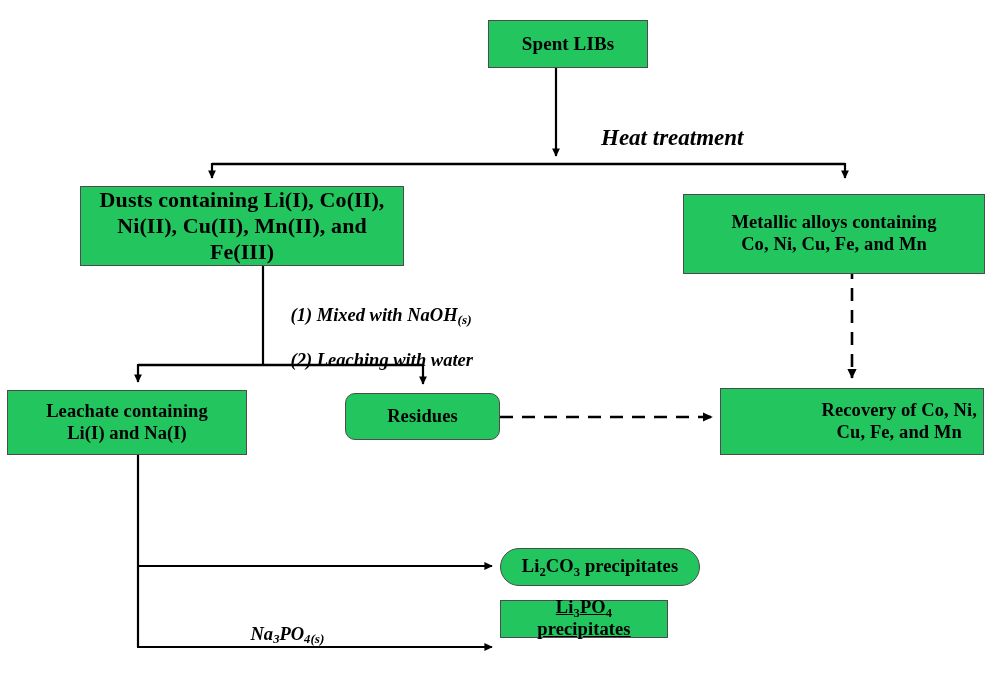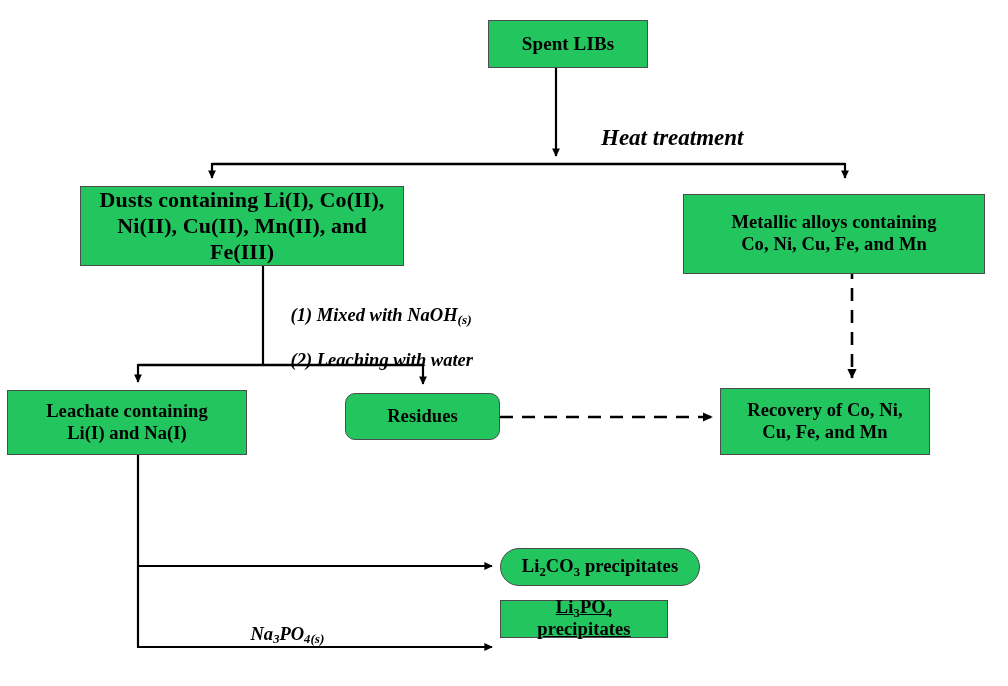--- a/index.html
+++ b/index.html
@@ -112,21 +112,21 @@
     <span class="txt">
       <span>Leachate containing</span><br>
       <span>Li(I) and Na(I)</span>
     </span>
   </div>
 
   <div class="node" style="left:345px;top:393px;width:155px;height:47px;font-size:18.5px;border-radius:10px;">
     <span class="txt">Residues</span>
   </div>
 
-  <div class="node" style="left:720px;top:388px;width:210px;height:67px;font-size:18.5px;">
+  <div class="node" style="left:720px;top:388px;width:264px;height:67px;font-size:18.5px;justify-content:flex-end;">
     <span class="txt">
       <span>Recovery of Co, Ni,</span><br>
       <span>Cu, Fe, and Mn</span>
     </span>
   </div>
 
   <div class="node" style="left:500px;top:548px;width:200px;height:38px;font-size:18.5px;border-radius:19px;">
     <span class="txt"><span><span>Li</span><sub>2</sub><span>CO</span><sub>3</sub></span><span> precipitates</span></span>
   </div>
 

